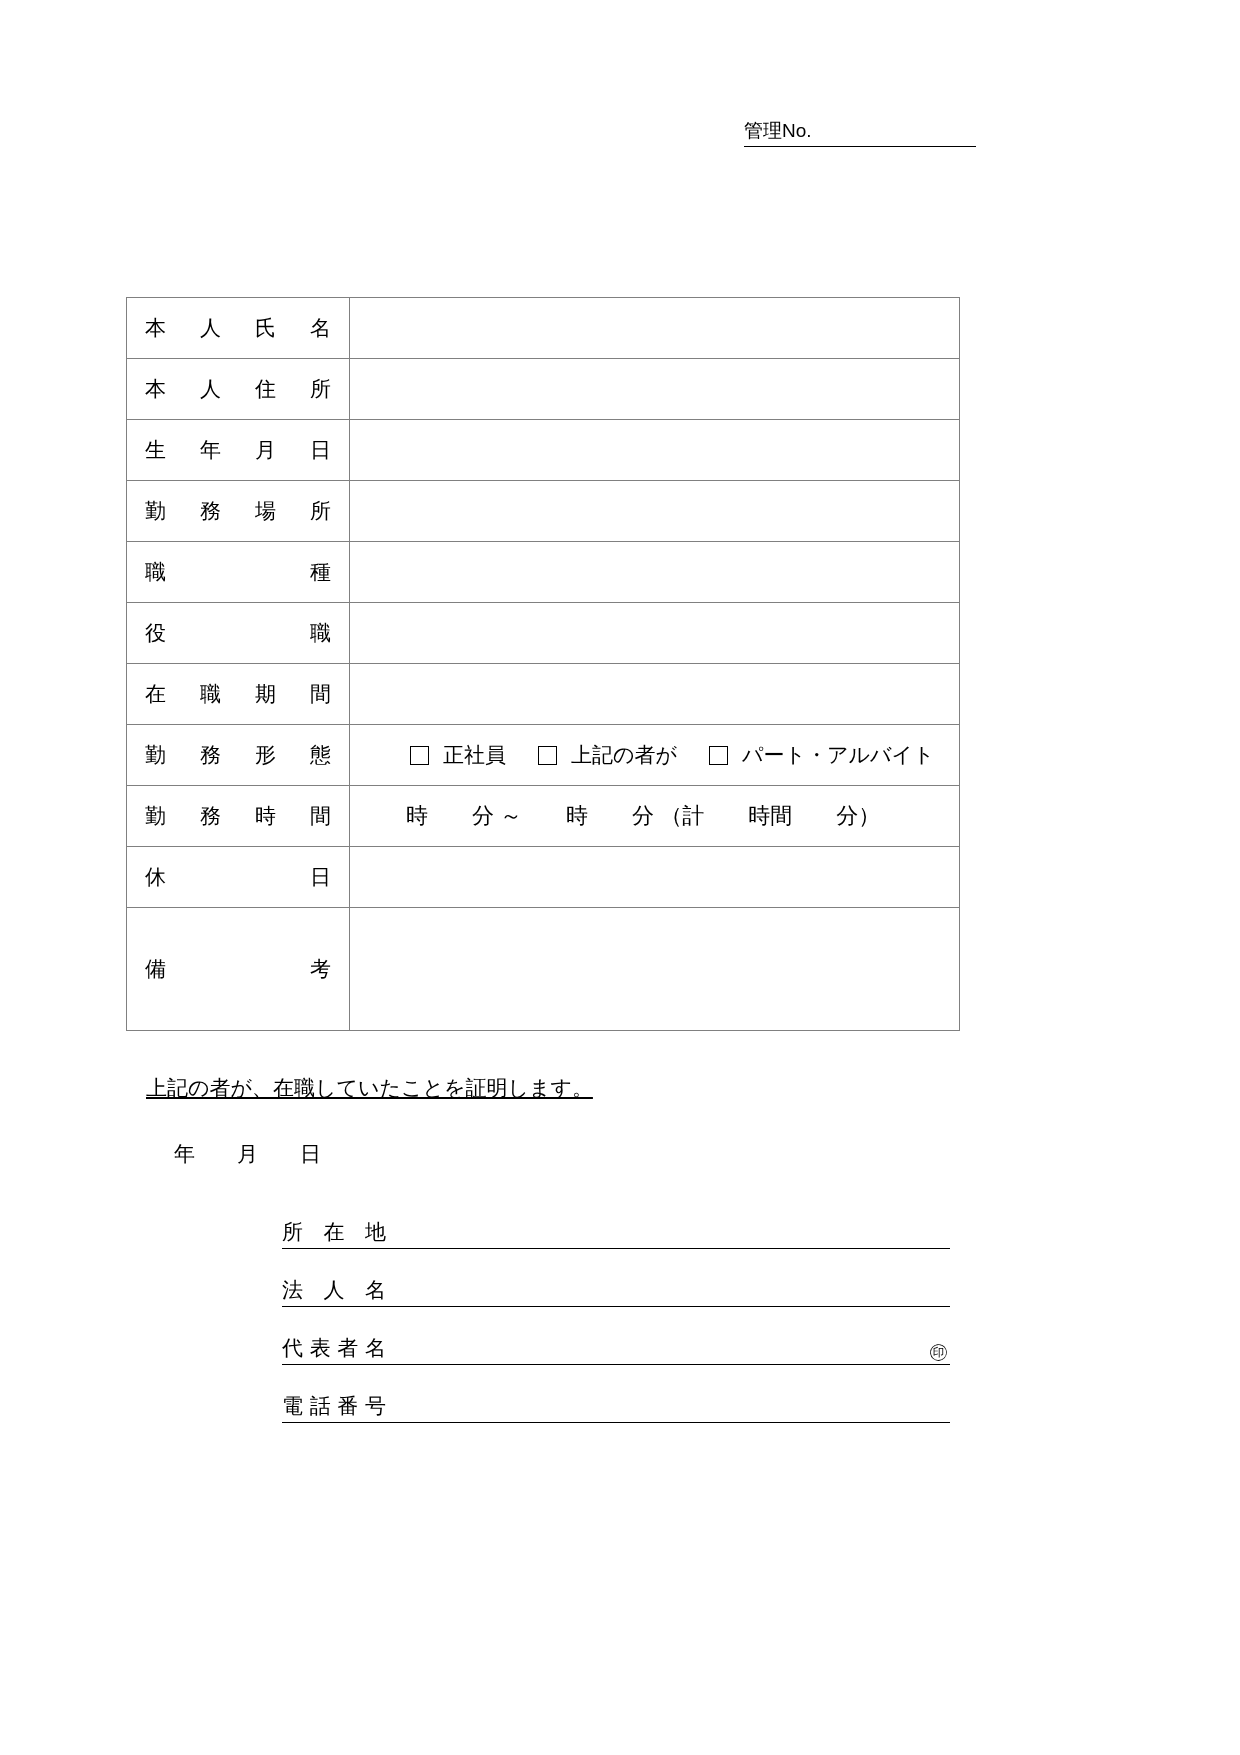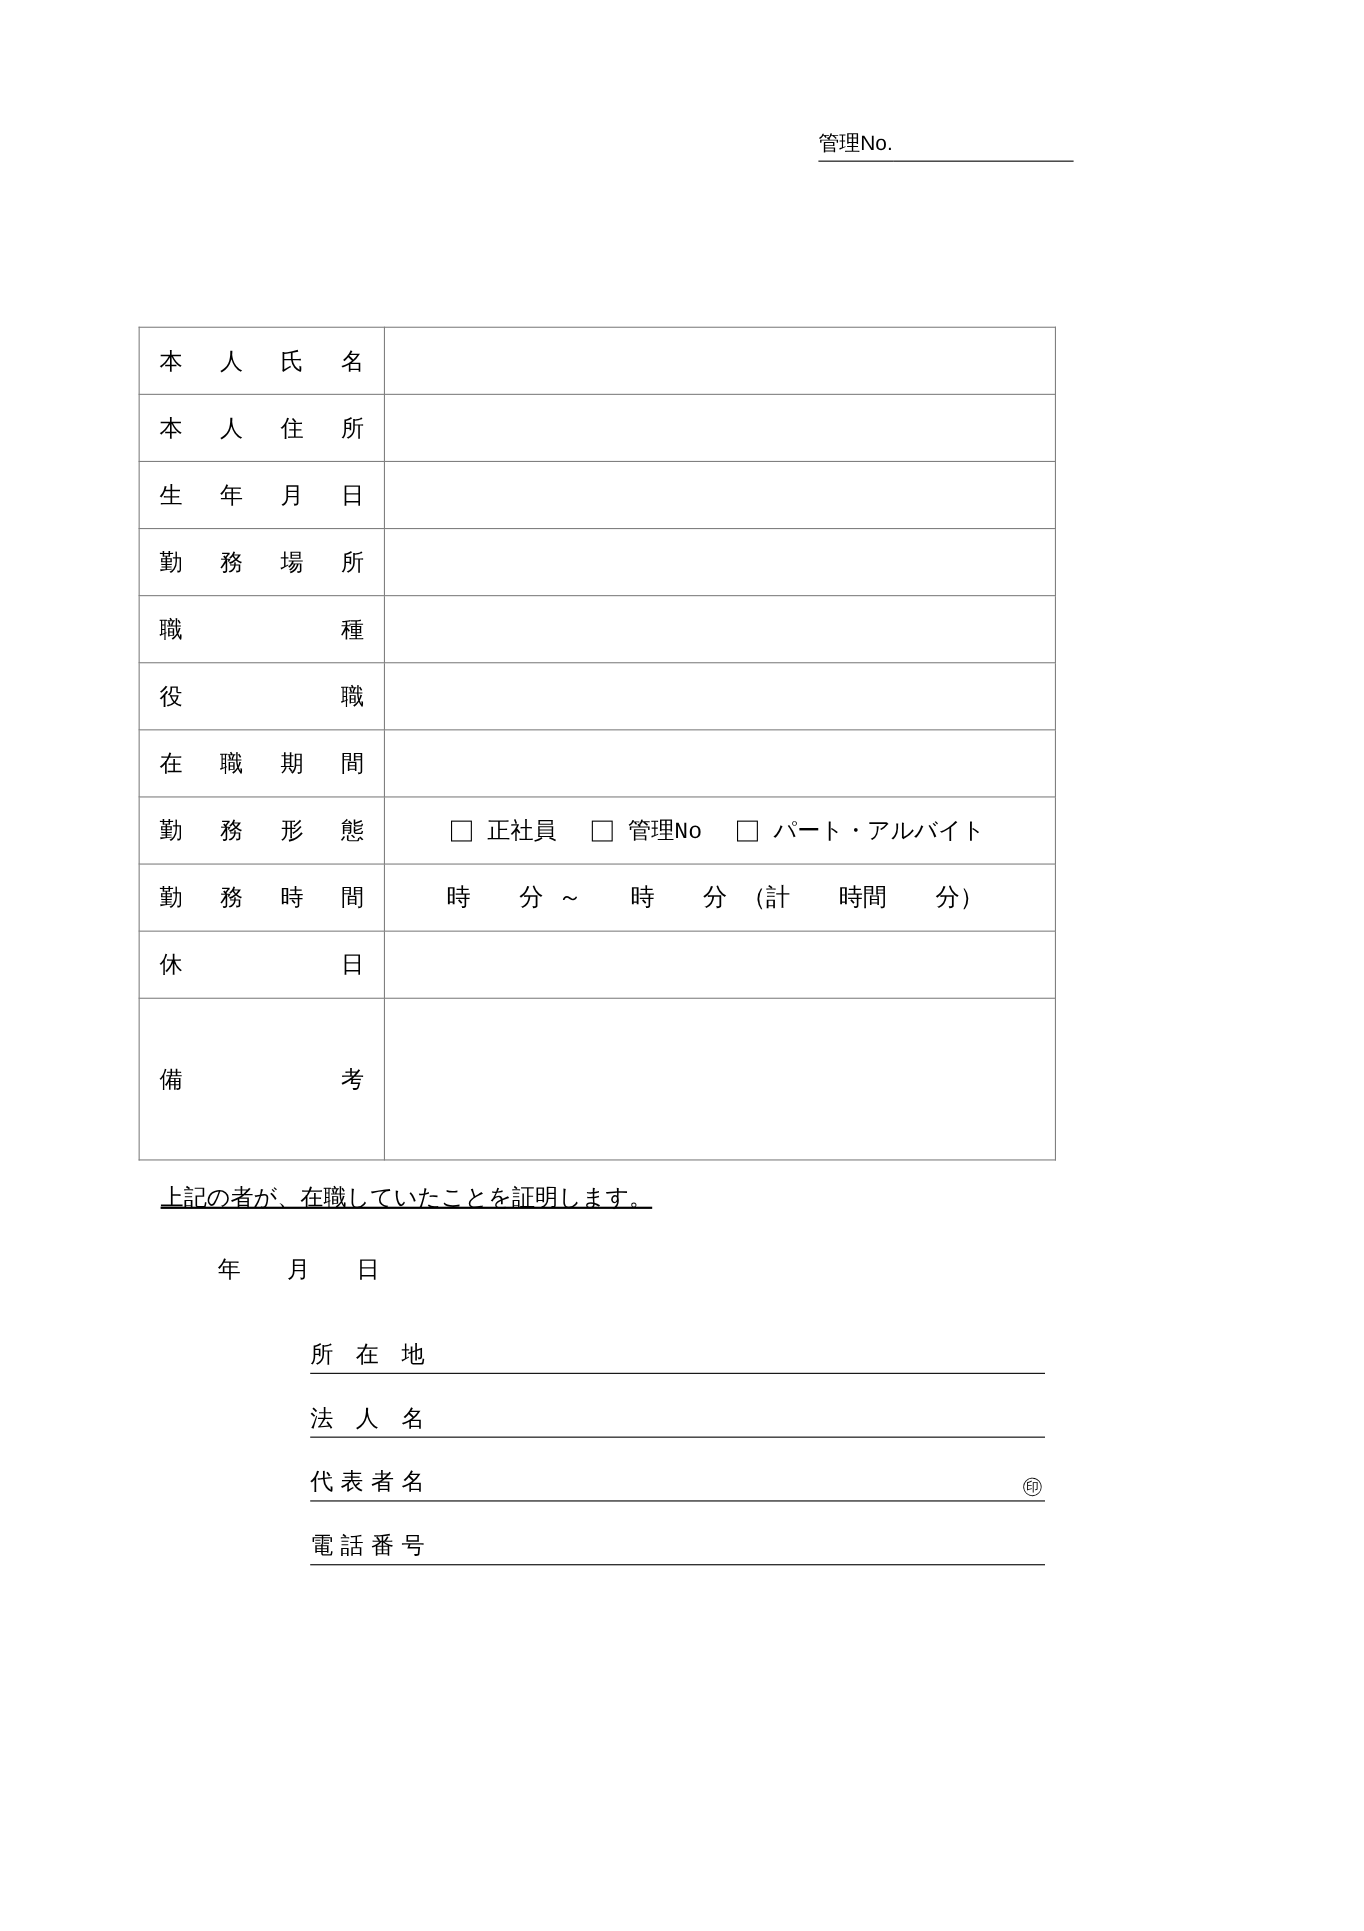--- a/index.html
+++ b/index.html
@@ -73,23 +73,22 @@
     padding: 0;
     vertical-align: middle;
   }
   .form-table tr td.label-cell {
     width: 186px;
     height: 60px;
     padding: 0 18px;
     font-size: 21px;
   }
   .form-table tr td.value-cell {
-    padding: 12px 10px;
-    font-size: 21px;
-    font-family: Liberation Mono, monospace;
+    padding: 0 10px;
+    font-size: 21px;
   }
   
   .jlabel {
     display: flex;
     justify-content: space-between;
     width: 100%;
   }
   .jlabel > span {
     display: inline-block;
   }
@@ -132,21 +131,21 @@
     position: absolute;
     top: 1074px;
     left: 146px;
     font-size: 21px;
     white-space: nowrap;
     text-decoration: underline;
   }
   .date-line {
     position: absolute;
     top: 1140px;
-    left: 198px;
+    left: 174px;
     font-size: 21px;
     white-space: pre;
   }
 
   
   .sig-block {
     position: absolute;
     top: 1208px;
     left: 282px;
     width: 668px;
@@ -287,21 +286,21 @@
           </td>
           <td class="value-cell">
             <div class="check-line">
               <label class="check-item">
                 <span class="checkbox-glyph"></span>
                 <span>正社員</span>
               </label>
               <span class="check-gap"></span>
               <label class="check-item">
                 <span class="checkbox-glyph"></span>
-                <span>管理No</span>
+                <span>上記の者が</span>
               </label>
               <span class="check-gap"></span>
               <label class="check-item">
                 <span class="checkbox-glyph"></span>
                 <span>パート・アルバイト</span>
               </label>
             </div>
           </td>
         </tr>
         <tr>

